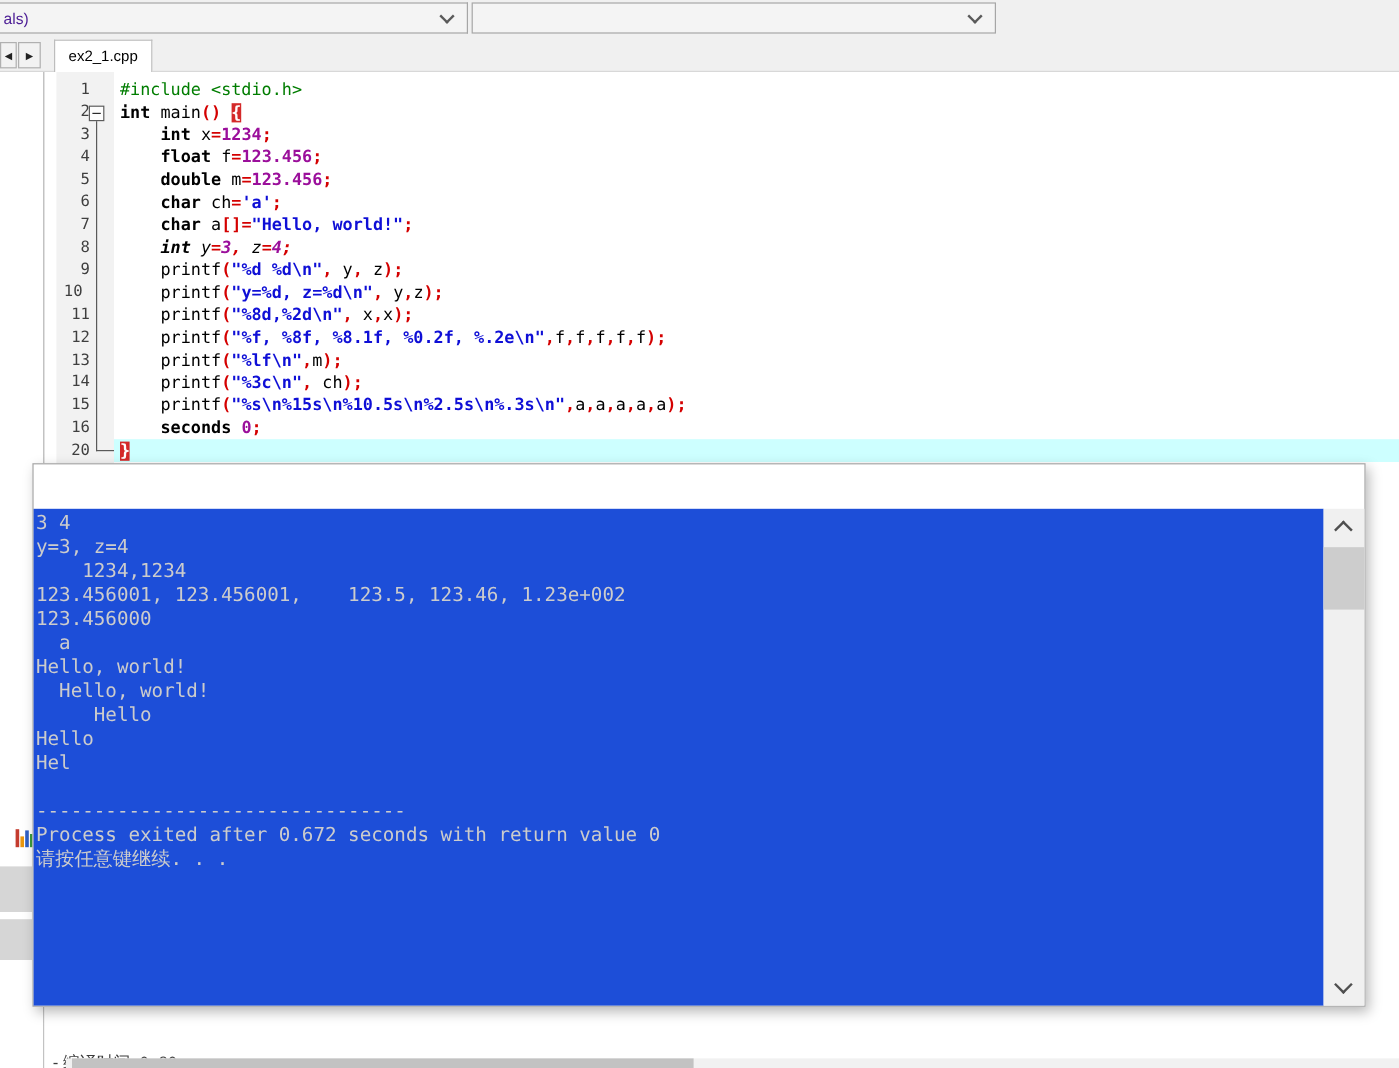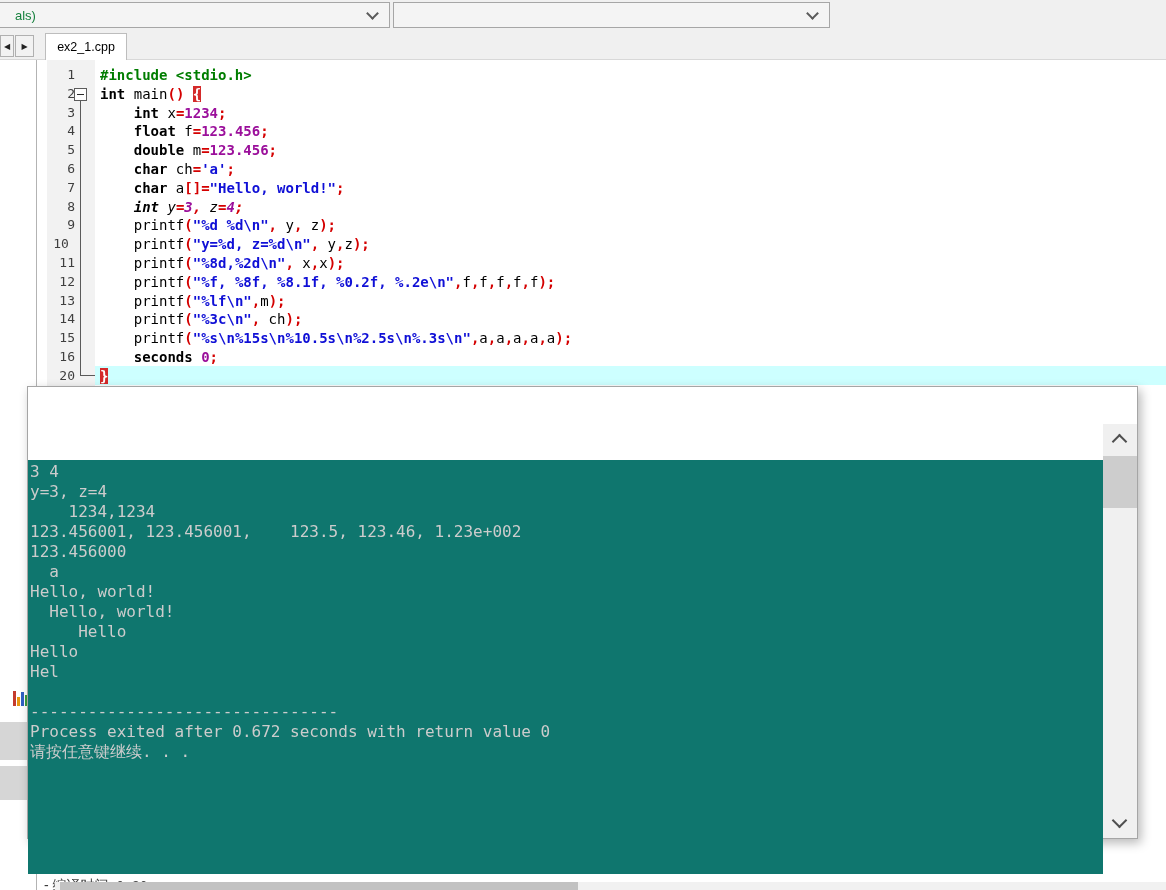--- a/index.html
+++ b/index.html
@@ -4,21 +4,21 @@
 <style>
   * { margin:0; padding:0; box-sizing:border-box; }
   html,body { width:1166px; height:890px; overflow:hidden; background:#fff;
               font-family:"Liberation Sans", sans-serif; }
   .abs { position:absolute; }
 
   
   #topbar { left:0; top:0; width:1166px; height:30px; background:#f0f0f0; }
   .combo { position:absolute; top:2px; height:26px; background:#f4f4f4;
            border:1px solid #a6a6a6; display:flex; align-items:center; }
-  .combo .val { font-size:13px; color:#15803d; padding-left:15px; flex:1;
+  .combo .val { font-size:13px; color:#4c1d95; padding-left:3px; flex:1;
                 white-space:nowrap; overflow:hidden; }
   .chev { width:9px; height:9px; border-right:2px solid #5a5a5a; border-bottom:2px solid #5a5a5a;
           transform:rotate(45deg); margin:-4px 12px 0 0; }
 
   
   #tabbar { left:0; top:30px; width:1166px; height:30px; background:#f0f0f0;
             border-bottom:1px solid #d8d8d8; }
   .scrollbtn { position:absolute; top:5px; height:22px; background:#f2f2f2;
                border:1px solid #b0b0b0; display:flex; align-items:center; justify-content:center;
                font-size:8px; color:#222; }
@@ -35,21 +35,21 @@
 
   
   #editor { left:37px; top:60px; width:1129px; height:330px; background:#fff; z-index:1; }
   #gutter { position:absolute; left:10px; top:0; width:48px; height:330px; background:#f2f2f2; }
   .lnnum { position:absolute; left:10px; width:28px; text-align:right;
            font-family:"DejaVu Sans Mono", monospace; font-size:13px; color:#3f3f3f;
            height:18.8px; line-height:18.8px; }
   .codeline { position:absolute; left:63px; font-family:"DejaVu Sans Mono", monospace;
               font-size:14px; height:18.8px; line-height:18.8px; white-space:pre; }
   .hlline { position:absolute; left:58px; right:0; height:19px; background:#cdffff; }
-  .seg-p { color:#007d00; font-weight:bold; }
+  .seg-p { color:#007d00; font-weight:normal; }
   .seg-k { color:#000; font-weight:bold; }
   .seg-d { color:#000; }
   .seg-s { color:#0f0fd6; font-weight:bold; }
   .seg-n { color:#9b0f9b; font-weight:bold; }
   .seg-o { color:#d40000; font-weight:bold; }
   .seg-b { color:#fff; background:#d42a2a; font-weight:bold; }
   #foldbox { position:absolute; left:37px; top:28px; width:13px; height:13px; background:#fdfdfd;
              border:1px solid #5c5c5c; display:flex; align-items:center; justify-content:center; }
   #foldbox i { display:block; width:7px; height:1px; background:#2a2a2a; }
   .foldline { position:absolute; background:#5a5a5a; }
@@ -62,21 +62,21 @@
   #cicon { width:19px; height:15px; margin-left:8px; border:1px solid #7c8d9b;
            background:linear-gradient(135deg,#7fb6a4 0%,#4d8f7e 55%,#a8c9be 56%,#dfeae5 100%);
            box-shadow:inset -5px 0 0 #e9efec, inset 0 2px 0 #9fb3c0; }
   #ctitle .ttext { margin-left:8px; font-size:15px; color:#8f8f8f; white-space:nowrap;
                    overflow:hidden; flex:1; }
   #cbtns { display:flex; height:37px; margin-right:6px; }
   .cbtn { width:57px; height:37px; display:flex; align-items:center; justify-content:center; }
   .glyph-min { width:12px; height:1px; background:#6e6e6e; }
   .glyph-max { width:12px; height:12px; border:1px solid #767676; background:transparent; }
   .glyph-close { font-size:15px; color:#6e6e6e; line-height:1; }
-  #cclient { position:absolute; left:0; top:37px; width:1075px; height:414px; background:#0f766e;margin-top:36px; }
+  #cclient { position:absolute; left:0; top:37px; width:1075px; height:414px; background:#1d4ed8; }
   #cout { position:absolute; left:2px; top:2px; font-family:"DejaVu Sans Mono", monospace;
           font-size:16px; line-height:20px; color:#cccccc; white-space:pre; }
   #cscroll { position:absolute; left:1075px; top:37px; width:34px; height:414px; background:#f0f0f0; }
   .sarrow { position:absolute; left:11px; width:11px; height:11px; border-left:2px solid #4f4f4f;
             border-top:2px solid #4f4f4f; }
   #sarrow-up { top:12px; transform:rotate(45deg); }
   #sarrow-down { bottom:12px; transform:rotate(225deg); }
   #sthumb { position:absolute; left:0; top:32px; width:34px; height:52px; background:#cdcdcd; }
 
   

